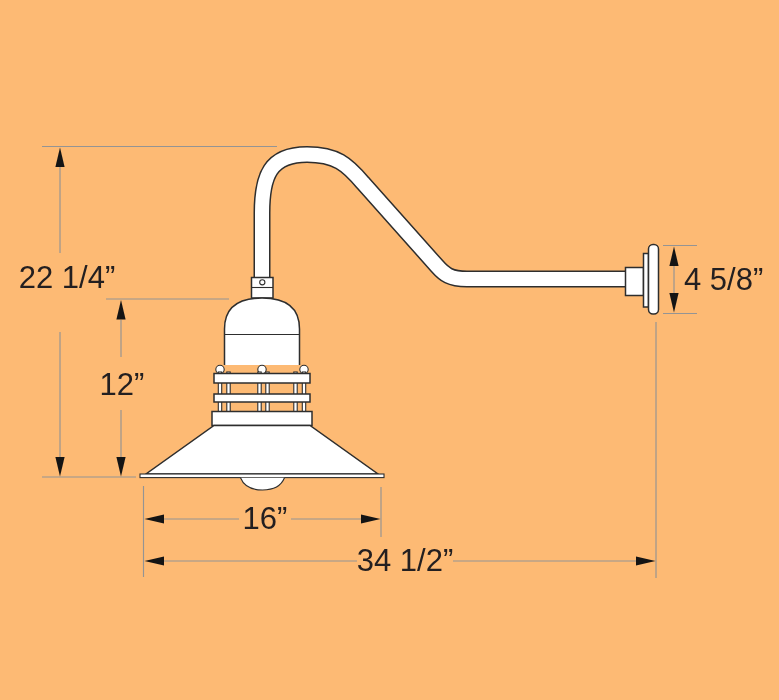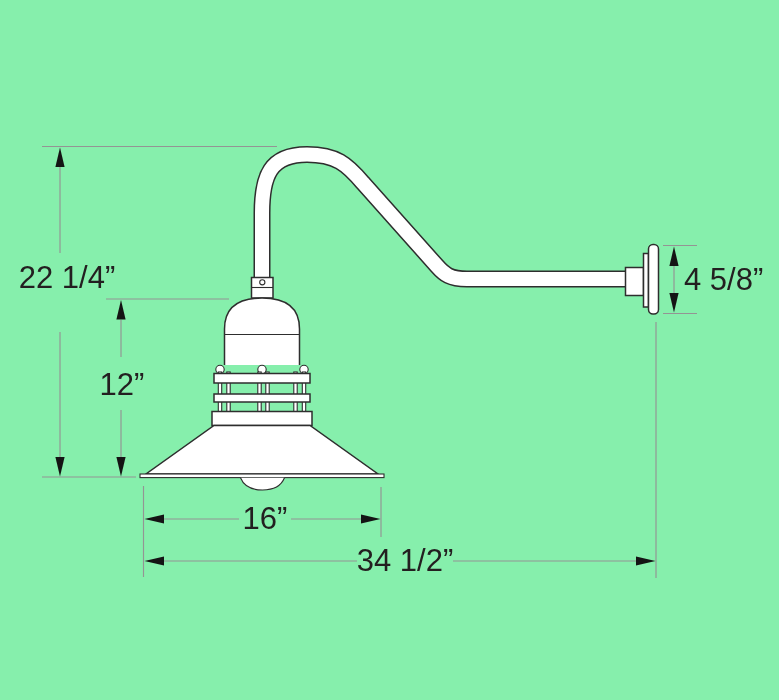--- a/index.html
+++ b/index.html
@@ -7,21 +7,21 @@
     padding: 0;
     background: #ffffff;
     width: 779px;
     height: 700px;
     overflow: hidden;
   }
   #stage {
     position: relative;
     width: 779px;
     height: 700px;
-    background: #86efac;
+    background: #fdba74;
   }
   svg { display: block; }
   .outline { stroke: #2e2e2e; stroke-width: 1.5; fill: #ffffff; }
   .outline-thin { stroke: #2e2e2e; stroke-width: 1.1; fill: #ffffff; }
   .tube-black { stroke: #2e2e2e; stroke-width: 17; fill: none; }
   .tube-white { stroke: #ffffff; stroke-width: 14; fill: none; }
   .dimline { stroke: #949494; stroke-width: 1.15; fill: none; }
   .arrow { fill: #141414; stroke: none; }
   .dim-label {
     font-family: "Liberation Sans", sans-serif;

